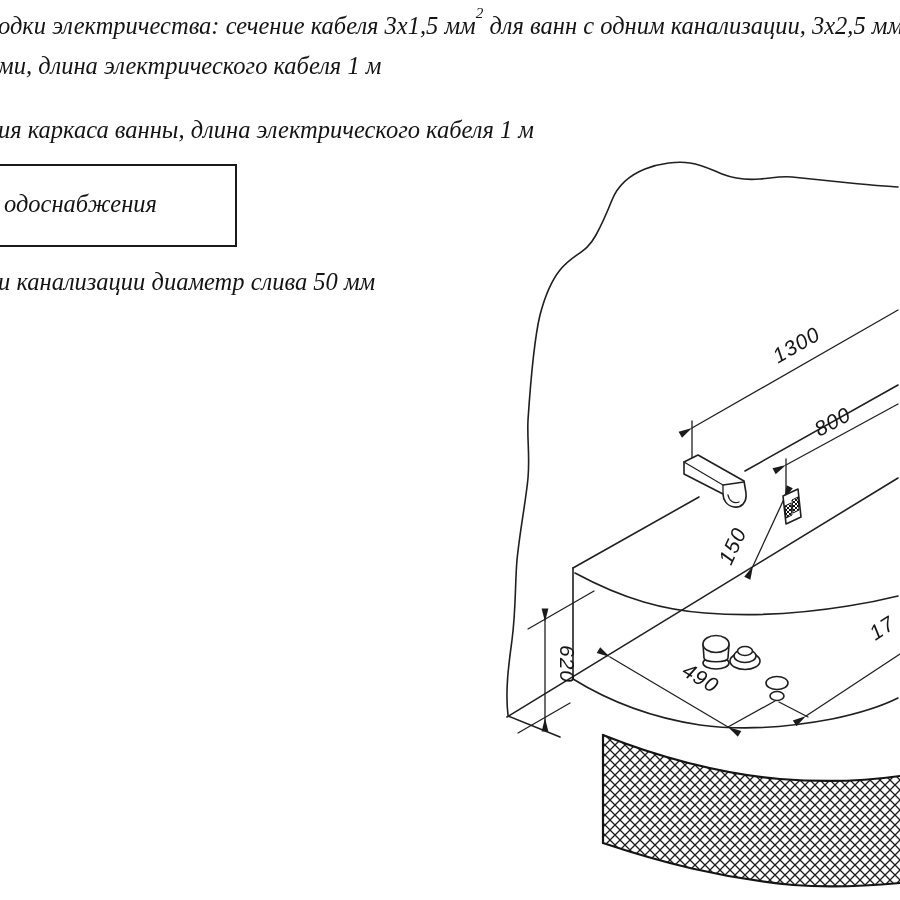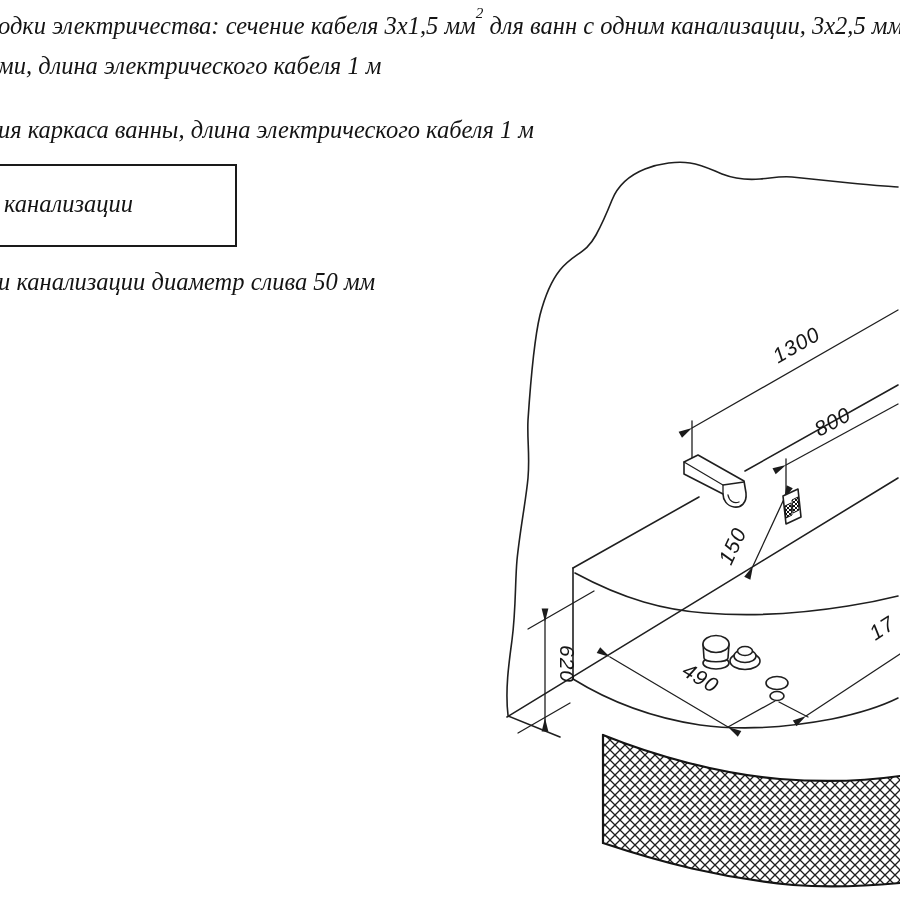--- a/index.html
+++ b/index.html
@@ -21,21 +21,21 @@
 
 <div class="stage">
 
   <div class="docline" style="left:-2px;top:11px;">
     <span>одки электричества: сечение кабеля 3х1,5 мм</span><sup>2</sup><span> для ванн с одним канализации, 3х2,5 мм</span><sup>2</sup>
   </div>
   <div class="docline" style="left:-2px;top:52px;">ми, длина электрического кабеля 1 м</div>
   <div class="docline" style="left:-2px;top:116px;">ия каркаса ванны, длина электрического кабеля 1 м</div>
 
   <div class="water-box">
-    <div class="label">канализации</div>
+    <div class="label">одоснабжения</div>
   </div>
 
   <div class="docline" style="left:-2px;top:268px;">и канализации диаметр слива 50 мм</div>
 
   <svg width="900" height="900" viewBox="0 0 900 900">
     <defs>
       <pattern id="xh" width="10" height="10" patternUnits="userSpaceOnUse">
         <path d="M0,0 L10,10 M10,0 L0,10" stroke="#1d1d1d" stroke-width="1.3" fill="none"></path>
       </pattern>
       <pattern id="xhd" width="4" height="4" patternUnits="userSpaceOnUse">

